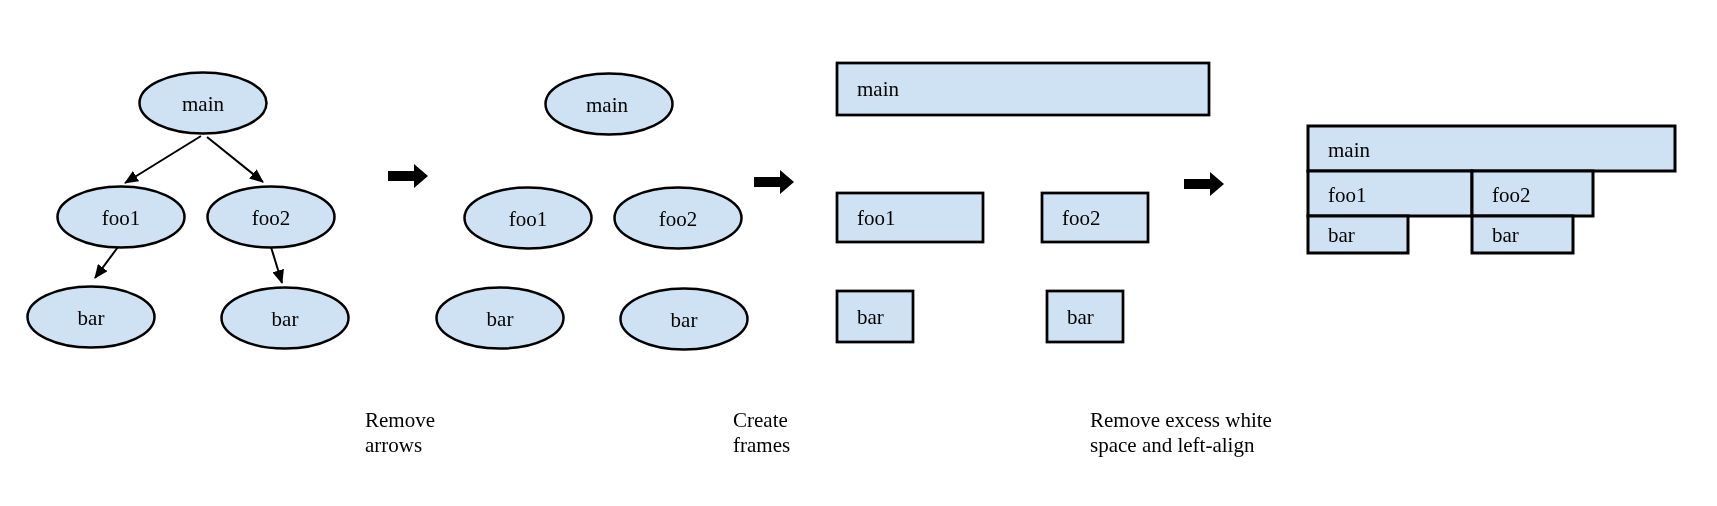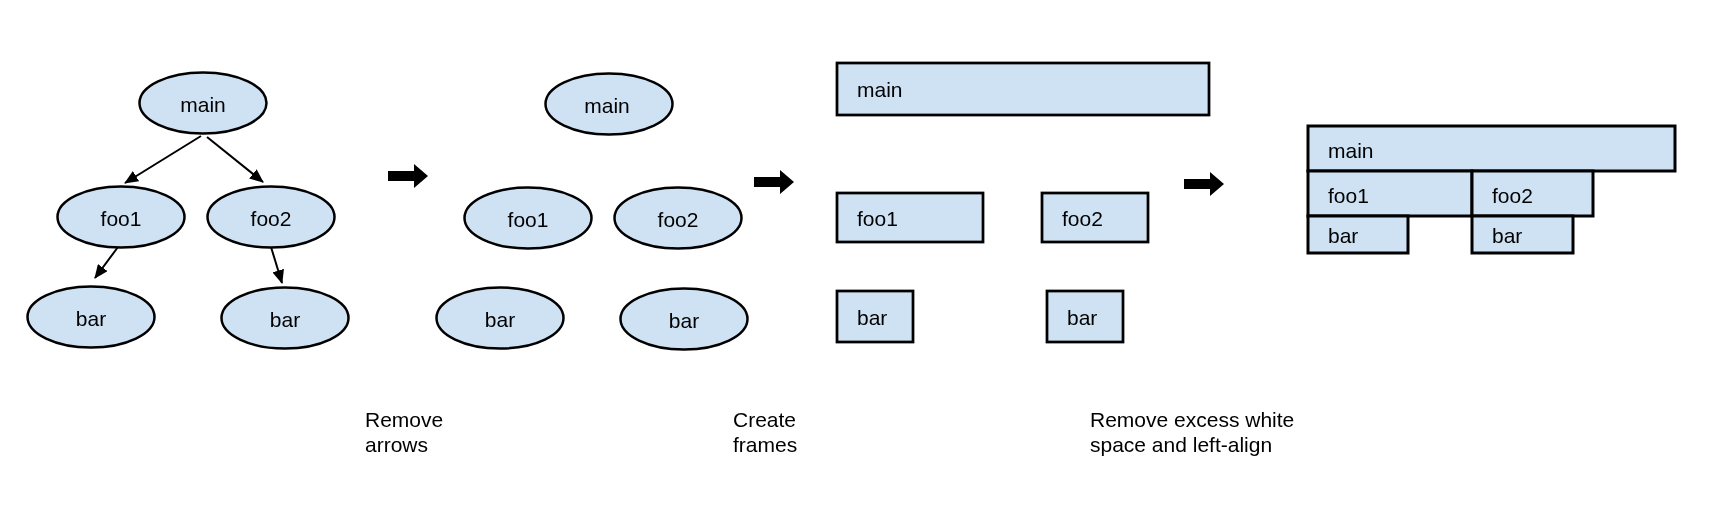--- a/index.html
+++ b/index.html
@@ -1,21 +1,21 @@
 <!DOCTYPE html>
 <html style="--bg: #ffffff; --node-fill: #cfe2f3; --node-stroke: #000000; --arrow-color: #000000; --text-color: #000000;"><head>
 <meta charset="utf-8">
 <style>
   html, body { margin: 0; padding: 0; background: #ffffff; }
   .canvas {
     position: relative;
     width: 1717px;
     height: 506px;
     background: var(--bg, #ffffff);
-    font-family: Liberation Sans, sans-serif;
+    font-family: Liberation Serif, serif;
     overflow: hidden;
   }
   svg { display: block; }
   .node {
     fill: var(--node-fill, #cfe2f3);
     stroke: var(--node-stroke, #000000);
     stroke-width: 2.5px;
   }
   .frame  { stroke-width: 2.75px; }
   .flame  { stroke-width: 3px; }

